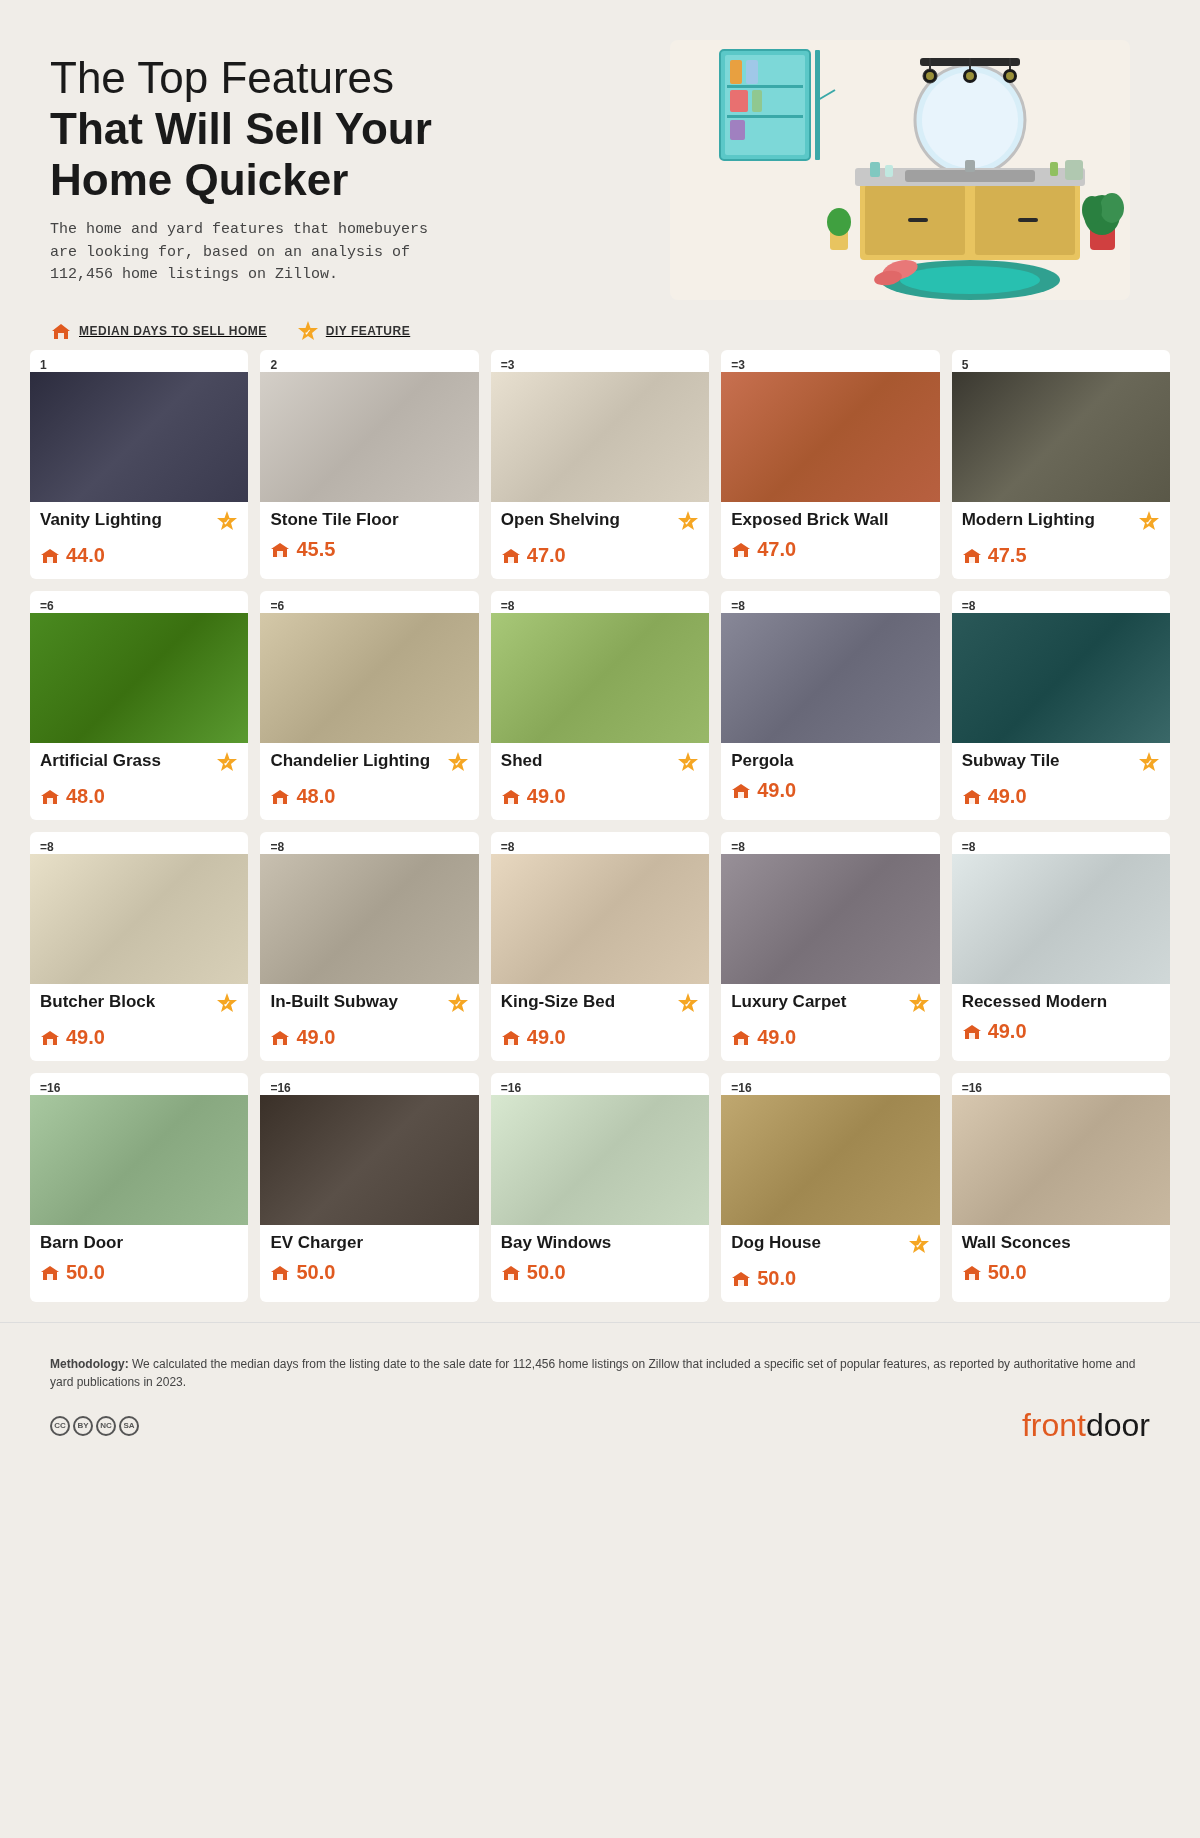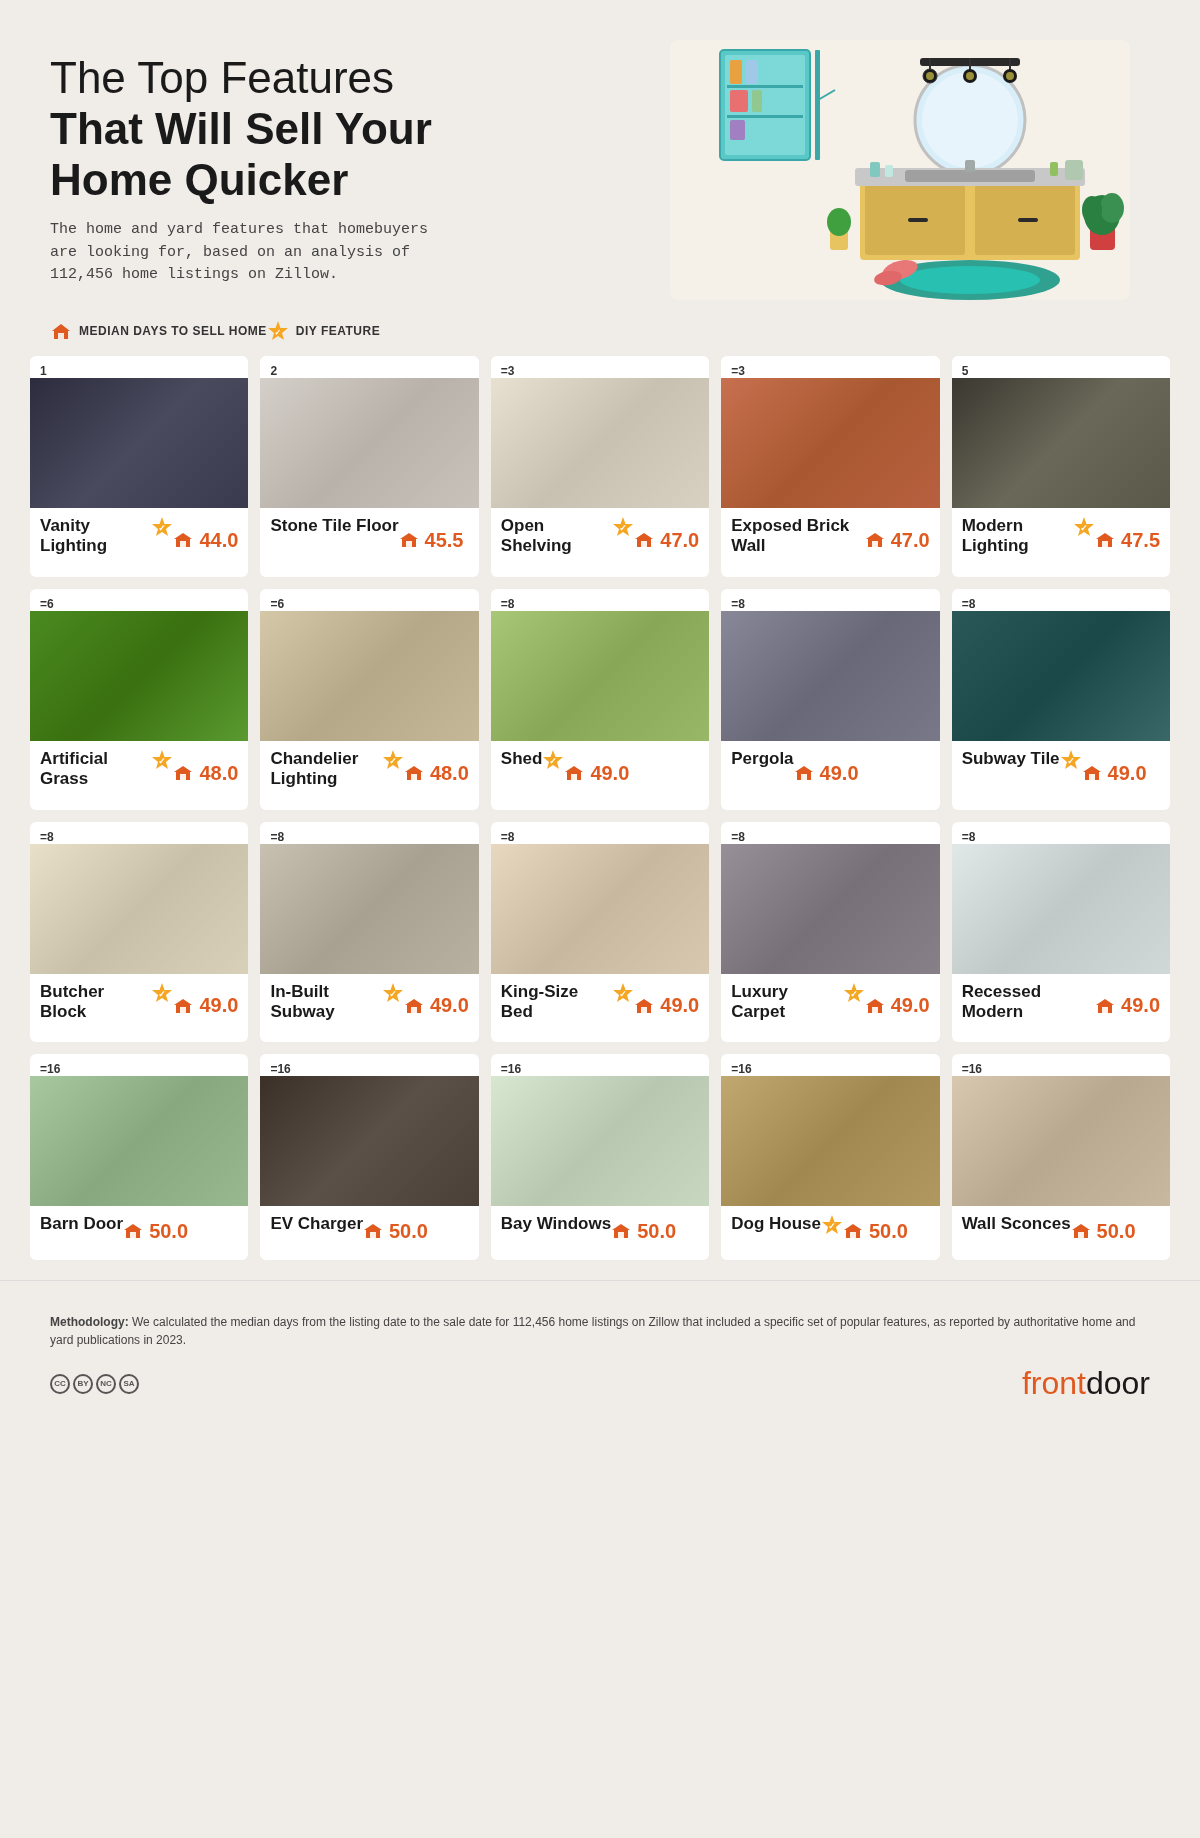--- a/index.html
+++ b/index.html
@@ -47,21 +47,23 @@
       height: 260px;
       display: flex;
       align-items: center;
       justify-content: center;
       overflow: hidden;
     }
     
     .legend {
       display: flex;
       align-items: center;
-      padding: 0 50px 14px 50px;
+      gap: 30px;
+      padding: 0 50px 8px 50px;
+      text-decoration: underline;
     }
     .legend-item {
       display: flex;
       align-items: center;
       gap: 7px;
       font-size: 12px;
       font-weight: 700;
       letter-spacing: 0.5px;
       color: #333;
       text-transform: uppercase;
@@ -99,21 +101,21 @@
       font-size: 11px;
       color: #666;
       text-align: center;
       overflow: hidden;
       position: relative;
     }
     .card-body {
       padding: 8px 10px 12px 10px;
       flex: 1;
       display: flex;
-      flex-direction: row;
+      flex-direction: column;
     }
     .card-title-row {
       display: flex;
       align-items: flex-start;
       justify-content: space-between;
       margin-bottom: 8px;
     }
     .card-title {
       font-size: 17px;
       font-weight: 900;

